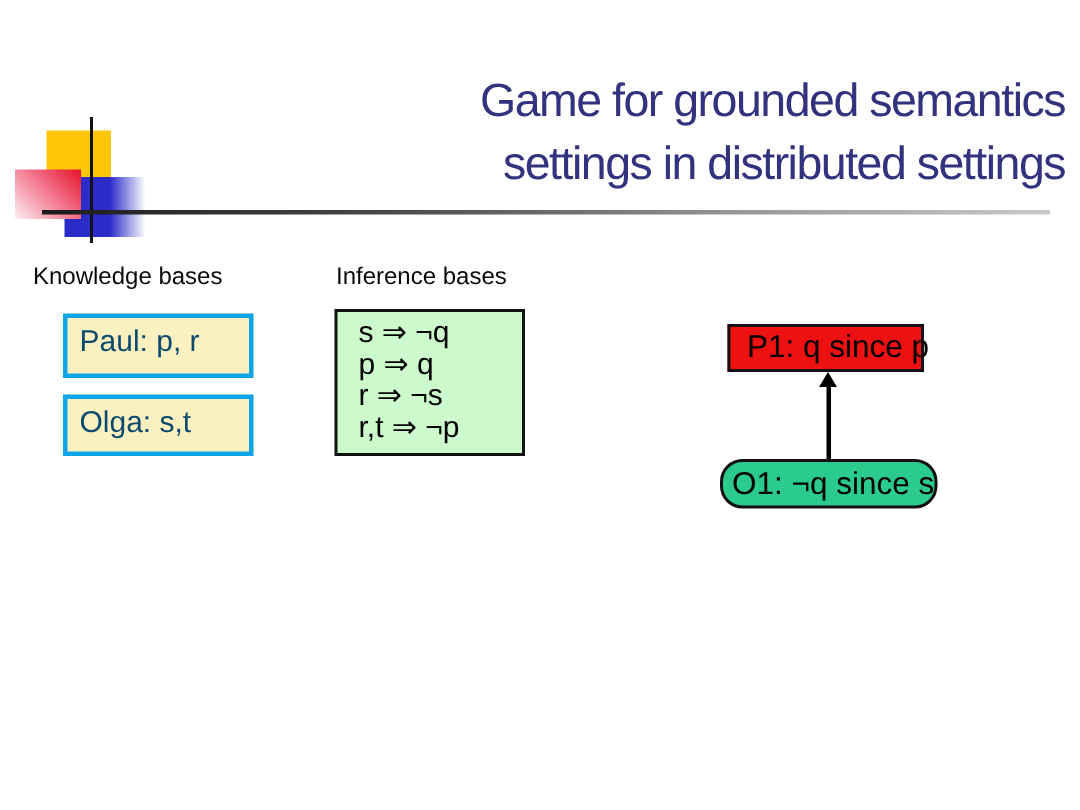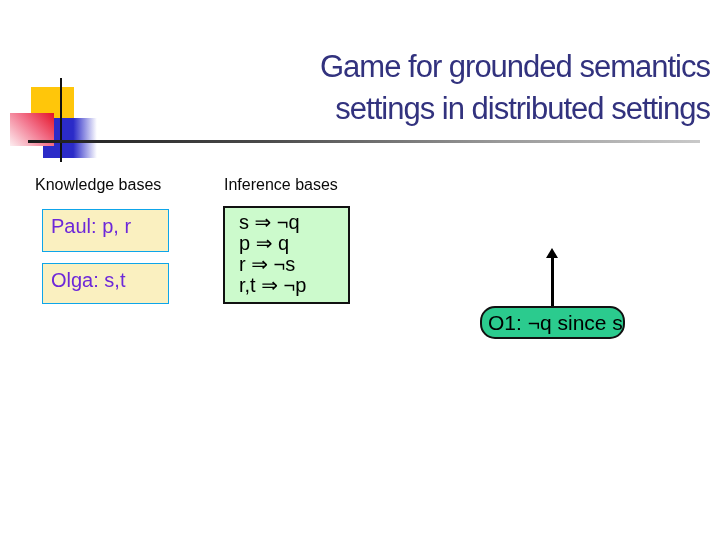--- a/index.html
+++ b/index.html
@@ -69,32 +69,32 @@
   }
 
   
   .section-label {
     position: absolute;
     top: 176px;
     font-size: 16px;
     color: #0a0a0a;
     white-space: nowrap;
   }
-  .label-kb { left: 35px; }
+  .label-kb { left: 22px; }
   .label-rules { left: 224px; }
 
   
   .kb-box {
     position: absolute;
     left: 42px;
     width: 127px;
     background: var(--kb-box-fill, #FAF0C0);
-    border: 1px solid #0ea5e9;
+    border: 3px solid #0ea5e9;
     font-size: 20px;
-    color: #6d28d9;
+    color: #0c4a6e;
     padding: 5px 0 0 8px;
     box-sizing: border-box;
     white-space: nowrap;
   }
   .kb-paul { top: 209px; height: 43px; }
   .kb-olga { top: 263px; height: 41px; }
 
   
   .rules-box {
     position: absolute;
@@ -176,20 +176,21 @@
   <div class="kb-box kb-paul">Paul: p, r</div>
   <div class="kb-box kb-olga">Olga: s,t</div>
 
   <div class="rules-box">
     <span class="rule-line">s ⇒ ¬q</span>
     <span class="rule-line">p ⇒ q</span>
     <span class="rule-line">r ⇒ ¬s</span>
     <span class="rule-line">r,t ⇒ ¬p</span>
   </div>
 
+  <div class="arg-box arg-p1">P1: q since p</div>
   <div class="arg-box arg-o1">O1: ¬q since s</div>
 
   <div>
     <div class="arrow-shaft"></div>
     <div class="arrow-head"></div>
   </div>
 
 </div>
 
 </body></html>

